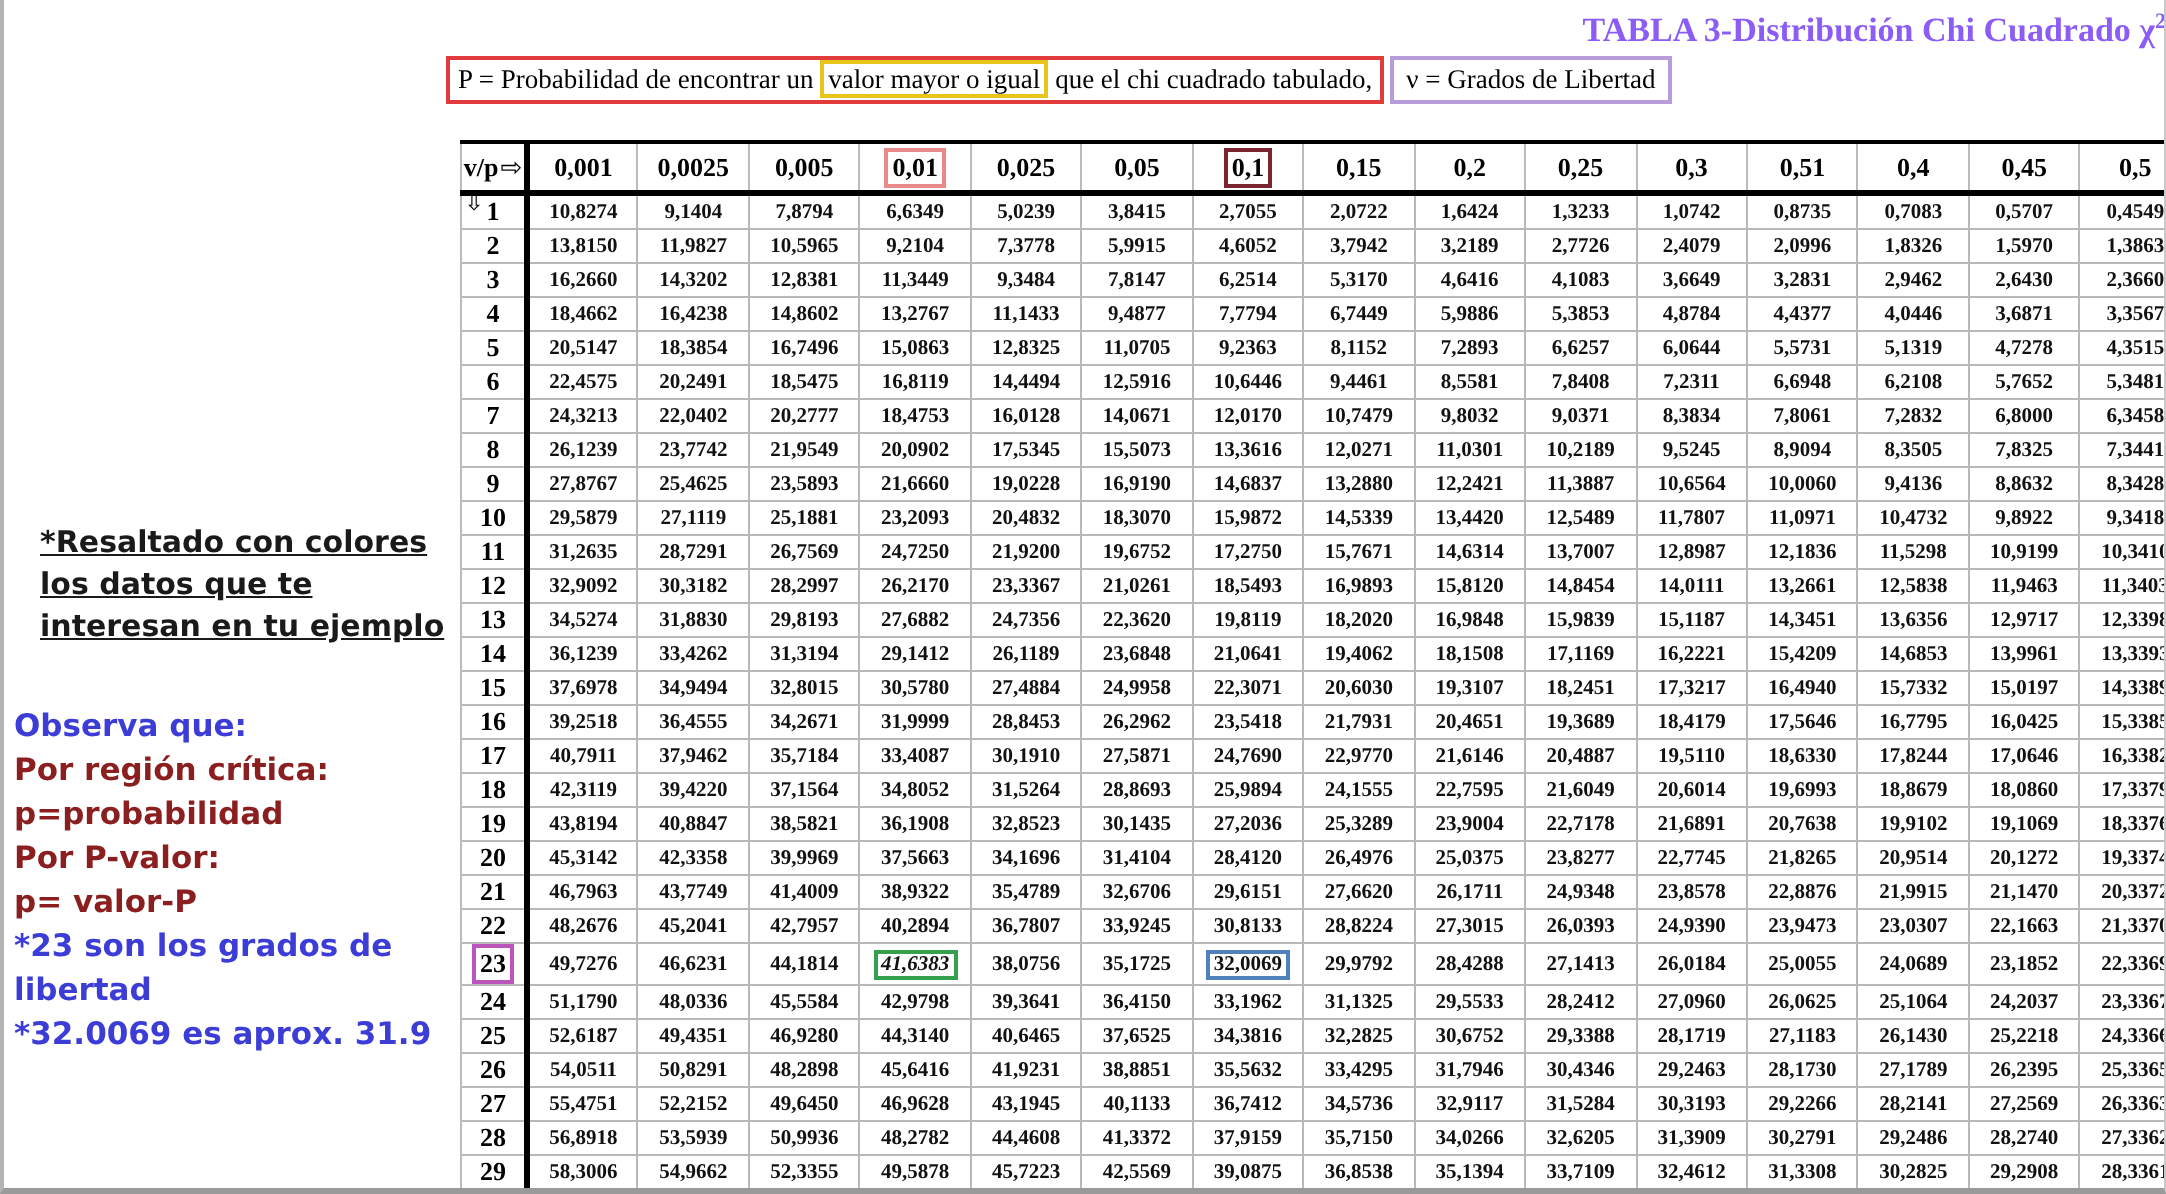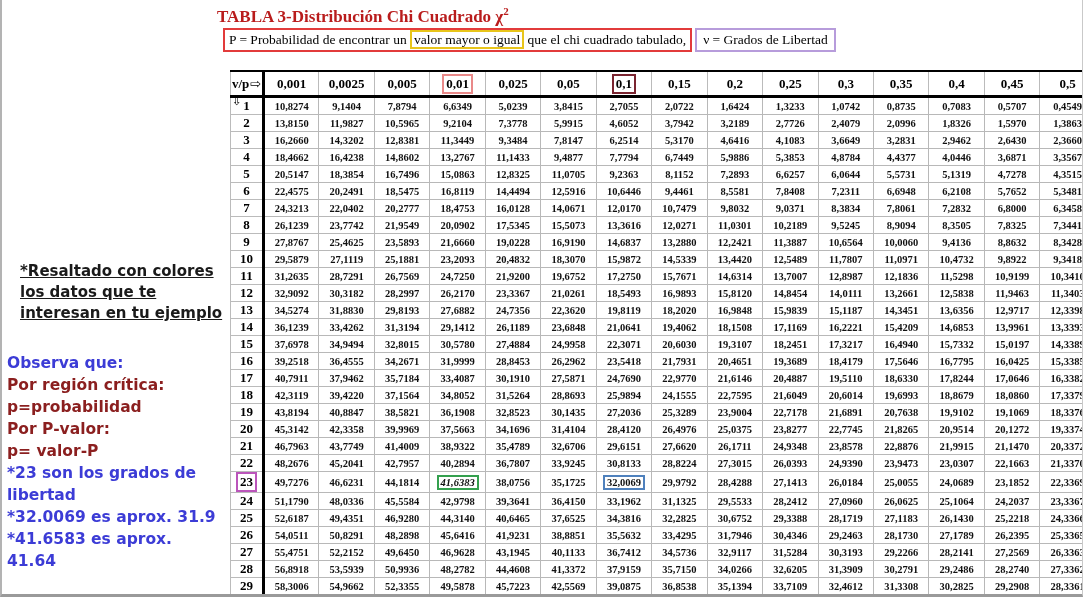--- a/index.html
+++ b/index.html
@@ -3,22 +3,22 @@
 <meta charset="utf-8">
 <style>
   html,body { margin:0; padding:0; background:#e8e8e8; }
   .screen {
     position:relative; width:1083px; height:597px; background:#ffffff;
     border-left:2px solid #b3b3b3; border-bottom:3px solid #9a9a9a; border-right:1px solid #c9c9c9;
     box-sizing:border-box; overflow:hidden;
     font-family:"Liberation Serif", serif;
   }
   .title {
-    position:absolute; left:215px; top:5px; width:866px; text-align:left;
-    font:bold 17px "Liberation Serif", serif; color:#b91c1c;
+    position:absolute; left:215px; top:5px; width:866px; text-align:right;
+    font:bold 17px "Liberation Serif", serif; color:#8b5cf6;
   }
   .title sup { font-size:11px; }
   .legend {
     position:absolute; left:221px; top:28px; display:flex; gap:3px; align-items:stretch;
     font:13.5px "Liberation Serif", serif; color:#000; white-space:nowrap;justify-content:center;
   }
   .legend-red  { border:2px solid var(--legend-red-border);  padding:2px 4px; }
   .legend-yellow { border:2px solid var(--legend-yellow-border); padding:0 2px; }
   .legend-purple { border:2px solid var(--legend-purple-border); padding:2px 6px; }
   .note-black {
@@ -76,21 +76,20 @@
 
   <div class="notes">
       <div class="note-blue">Observa que:</div>
       <div class="note-red">Por región crítica:</div>
       <div class="note-red">p=probabilidad</div>
       <div class="note-red">Por P-valor:</div>
       <div class="note-red">p= valor-P</div>
       <div class="note-blue">*23 son los grados de
 libertad</div>
       <div class="note-blue">*32.0069 es aprox. 31.9</div>
-      <div class="note-blue">*41.6583 es aprox. 41.64</div>
     </div>
 
   <table class="chi">
     <colgroup>
         <col style="width: 33px;">
         <col>
         <col>
         <col>
         <col>
         <col>
@@ -112,21 +111,21 @@
           <th><span>0,0025</span></th>
           <th><span>0,005</span></th>
           <th><span class="box" style="border-color: rgb(233, 137, 137);">0,01</span></th>
           <th><span>0,025</span></th>
           <th><span>0,05</span></th>
           <th><span class="box" style="border-color: rgb(122, 36, 48);">0,1</span></th>
           <th><span>0,15</span></th>
           <th><span>0,2</span></th>
           <th><span>0,25</span></th>
           <th><span>0,3</span></th>
-          <th><span>0,35</span></th>
+          <th><span>0,51</span></th>
           <th><span>0,4</span></th>
           <th><span>0,45</span></th>
           <th><span>0,5</span></th>
         </tr>
     </thead>
     <tbody>
         <tr>
           <th class="rowlabel"><span class="cur-down">⇩</span><span>1</span></th>
           <td><span>10,8274</span></td>
           <td><span>9,1404</span></td>

